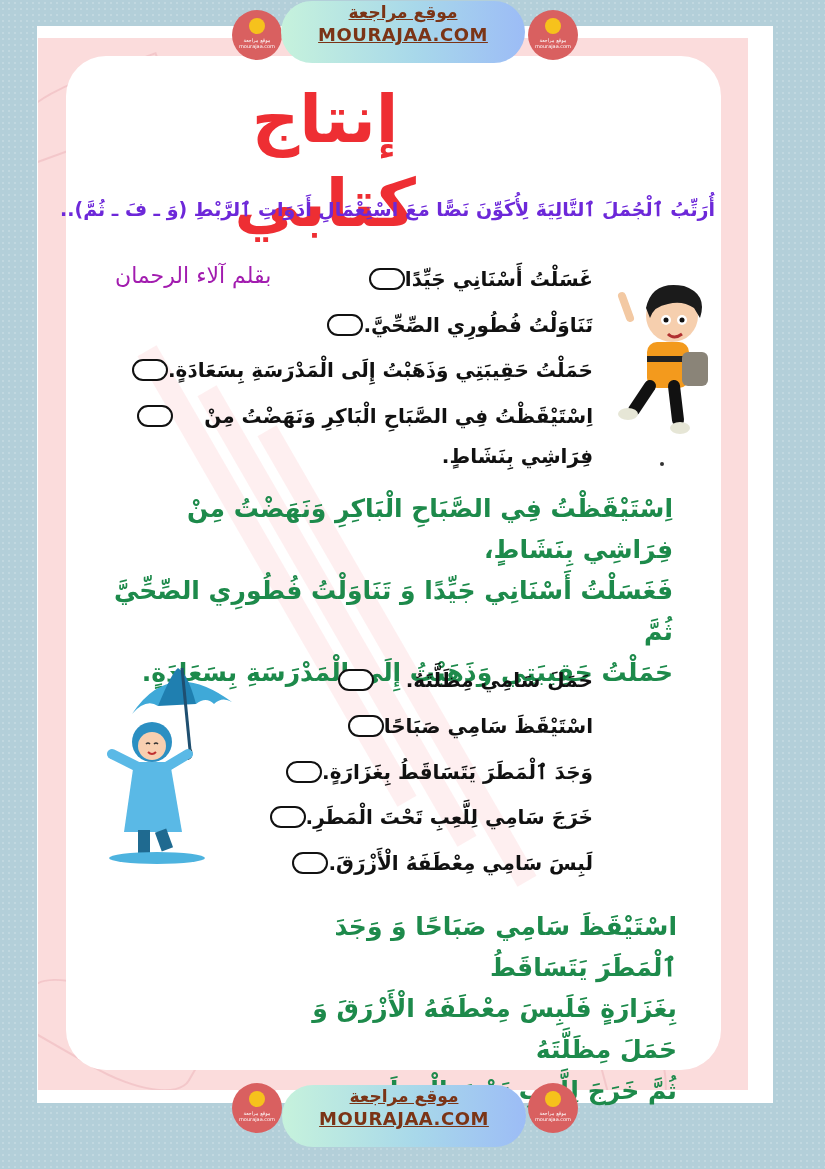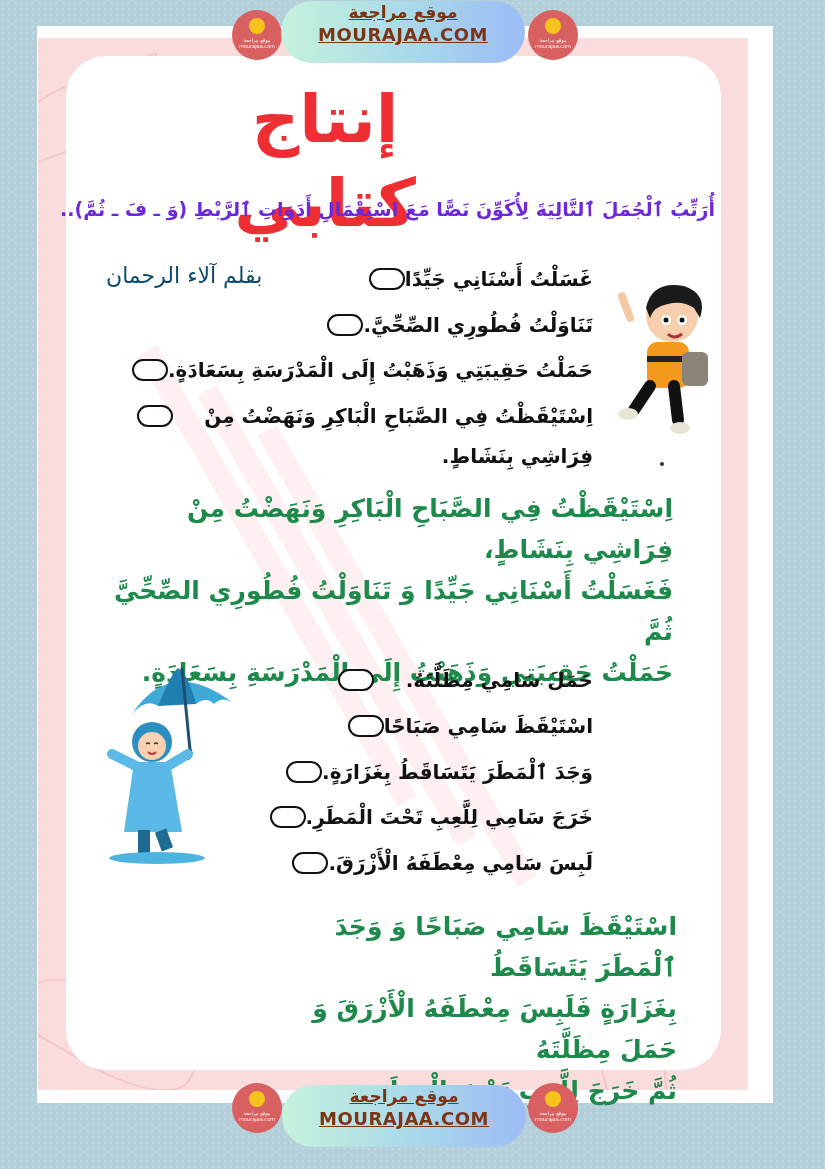--- a/index.html
+++ b/index.html
@@ -13,21 +13,21 @@
   .stripe{position:absolute;width:22px;height:520px;background:rgba(245,100,110,0.10);transform:rotate(-30deg);}
   .badge-pill{position:absolute;height:62px;width:244px;border-radius:31px;
     background:linear-gradient(90deg,#c6f2dc,#a8d8ea 55%,#9cbcf6);display:flex;flex-direction:column;align-items:center;justify-content:flex-start;}
   .badge-pill .ar{font-size:17px;font-weight:bold;color:#7b3416;text-decoration:underline;direction:rtl;line-height:22px;}
   .badge-pill .en{font-size:18px;font-weight:bold;color:#7b3416;text-decoration:underline;letter-spacing:0.5px;line-height:24px;}
   .logo-circle{position:absolute;width:50px;height:50px;border-radius:50%;background:#d96060;display:flex;flex-direction:column;align-items:center;justify-content:center;}
   .logo-circle .mini{width:16px;height:16px;border-radius:50%;background:#f6c21c;margin-top:-4px;}
   .logo-circle .mini-txt{font-size:5px;color:#fff;line-height:6px;margin-top:3px;text-align:center;}
   .title{position:absolute;left:160px;top:78px;width:330px;text-align:center;font-size:66px;font-weight:bold;color:#ee2e33;direction:rtl;line-height:84px;letter-spacing:-1px;}
   .instruction{position:absolute;left:125px;top:198px;width:590px;text-align:center;font-size:19px;font-weight:bold;color:#6d28d9;direction:rtl;white-space:nowrap;}
-  .author{position:absolute;left:106px;top:263px;font-size:22px;color:#0c4a6e;direction:rtl;}
+  .author{position:absolute;left:115px;top:263px;font-size:22px;color:#a21caf;direction:rtl;}
   .item{position:absolute;right:232px;display:flex;flex-direction:row-reverse;align-items:flex-start;direction:rtl;}
   .checkbox{width:36px;height:22px;border:2.5px solid #111;border-radius:12px;box-sizing:border-box;margin-left:14px;margin-top:9px;flex:none;background:#fff;}
   .item .txt{font-size:20px;font-weight:bold;color:#111;text-align:right;line-height:40px;direction:rtl;}
   .dot{position:absolute;left:660px;top:462px;width:4px;height:4px;border-radius:50%;background:#333;}
   .answer{position:absolute;font-size:25px;font-weight:bold;color:#1d8a4b;direction:rtl;text-align:right;line-height:41px;}
   
   .boy{position:absolute;left:612px;top:278px;width:110px;height:165px;}
   .girl{position:absolute;left:102px;top:662px;width:135px;height:205px;}
 </style>
 </head>

